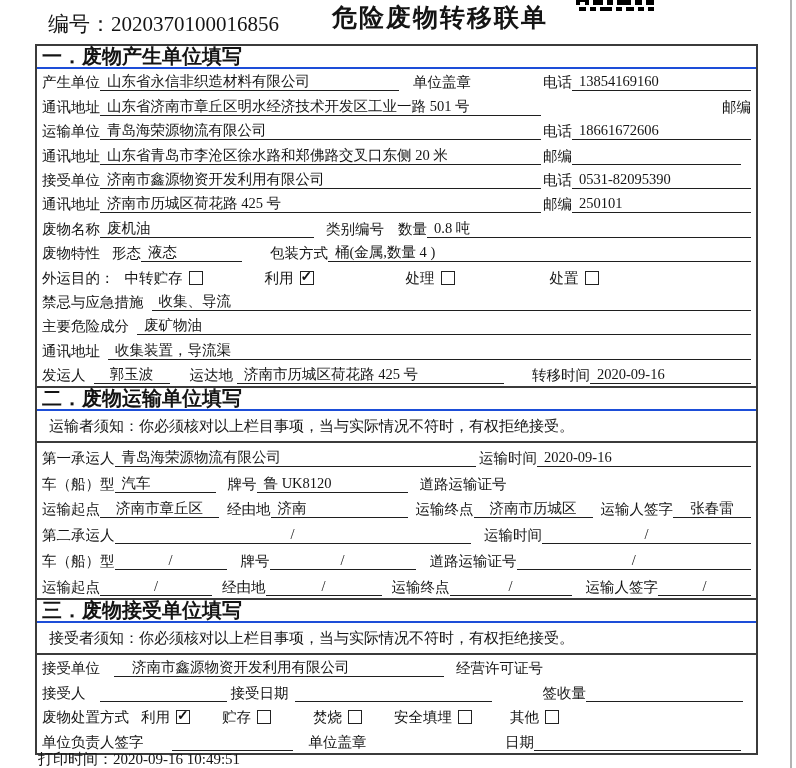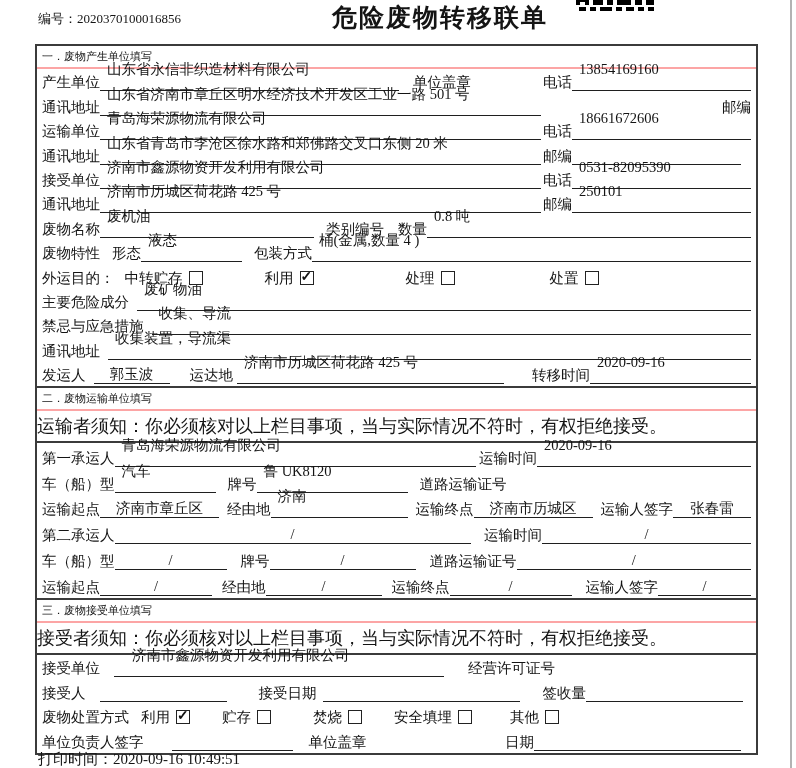--- a/index.html
+++ b/index.html
@@ -1,33 +1,33 @@
 <!DOCTYPE html>
 <html><head>
 <meta charset="utf-8">
 <style>
   html,body{margin:0;padding:0}
   body{width:796px;height:768px;background:#fff;position:relative;overflow:hidden;
        font-family:"Liberation Serif","DejaVu Serif",serif;color:#141414}
-  .hdr-num{position:absolute;left:38px;top:10px;font-size:13px;white-space:nowrap}
+  .hdr-num{position:absolute;left:48px;top:10px;font-size:21px;white-space:nowrap}
   .hdr-title{position:absolute;left:90px;top:1px;width:700px;text-align:center;
              font-size:25px;font-weight:bold;letter-spacing:2px}
   .qr{position:absolute;left:576px;top:0}
   .edge{position:absolute;left:790px;top:0;width:2px;height:768px;background:#b3b3b3}
   .tbl{position:absolute;left:35px;top:44px;width:719px;border:2px solid #3b3b3b;background:#fff}
-  .sec-title{height:21px;line-height:21px;font-weight:normal;font-size:11px;padding-left:5px;
-             font-family:"Liberation Sans","DejaVu Sans",sans-serif;border-bottom:2px solid #fca5a5}
+  .sec-title{height:21px;line-height:21px;font-weight:bold;font-size:20px;padding-left:5px;
+             font-family:"Liberation Sans","DejaVu Sans",sans-serif;border-bottom:2px solid #1d4ed8}
   .bt{border-top:2px solid #3b3b3b}
-  .notice{height:30px;line-height:30px;font-size:18px;padding-left:0;border-bottom:2px solid #3b3b3b;white-space:nowrap}
+  .notice{height:30px;line-height:30px;font-size:15px;padding-left:12px;border-bottom:2px solid #3b3b3b;white-space:nowrap}
   .row{display:flex;align-items:flex-end;padding:0 5px;font-size:14.5px;line-height:18px}
   .s1 .row{height:24.4px}
   .s2 .row{height:25.8px}
   .s3 .row{height:24.5px}
   .lb{white-space:nowrap;margin-bottom:2px}
-  .f{border-bottom:1px solid #1f1f1f;margin-bottom:2px;padding:0 2px 12px 7px;white-space:nowrap;min-height:17px;overflow:hidden}
+  .f{border-bottom:1px solid #1f1f1f;margin-bottom:2px;padding:0 2px 0 7px;white-space:nowrap;min-height:17px;overflow:hidden}
   .f.c{text-align:center;padding:0 2px}
   .f.fx{flex:1}
   .mla{margin-left:auto}
   .opt{display:inline-flex;align-items:center;margin-bottom:2px;white-space:nowrap}
   .cb{display:inline-block;width:12px;height:12px;border:1.5px solid #222;margin-left:6px;position:relative;background:#fff}
   .cb[data-checked="true"]::after{content:"\2713";position:absolute;left:0;top:-4px;font-size:14px;font-weight:700;color:#111}
   .ft{position:absolute;left:38px;top:750px;font-size:15px;white-space:nowrap}
 </style>
 </head>
 <body>
@@ -107,21 +107,21 @@
       <span class="f" style="width:205px">废机油</span>
       <span class="lb" style="margin-left:12px">类别编号</span>
       <span class="lb" style="margin-left:14px">数量</span>
       <span class="f fx">0.8 吨</span>
     </div>
 
     <div class="row">
       <span class="lb">废物特性</span>
       <span class="lb" style="margin-left:12px">形态</span>
       <span class="f" style="width:92px">液态</span>
-      <span class="lb" style="margin-left:12px">包装方式</span>
+      <span class="lb" style="margin-left:28px">包装方式</span>
       <span class="f fx">桶(金属,数量  4 )</span>
     </div>
 
     <div class="row">
       <span class="lb">外运目的：</span>
       <span class="opt" style="margin-left:10px">
         <span>中转贮存</span>
         <span class="cb" data-checked="false"></span>
       </span>
       <span class="opt" style="margin-left:62px">
@@ -132,27 +132,27 @@
         <span>处理</span>
         <span class="cb" data-checked="false"></span>
       </span>
       <span class="opt" style="margin-left:95px">
         <span>处置</span>
         <span class="cb" data-checked="false"></span>
       </span>
     </div>
 
     <div class="row">
+      <span class="lb">禁忌与应急措施</span>
+      <span class="f fx" style="margin-left:8px">收集、导流</span>
+    </div>
+
+    <div class="row">
       <span class="lb">主要危险成分</span>
       <span class="f fx" style="margin-left:8px">废矿物油</span>
-    </div>
-
-    <div class="row">
-      <span class="lb">禁忌与应急措施</span>
-      <span class="f fx" style="margin-left:8px">收集、导流</span>
     </div>
 
     <div class="row">
       <span class="lb">通讯地址</span>
       <span class="f fx" style="margin-left:8px">收集装置，导流渠</span>
     </div>
 
     <div class="row">
       <span class="lb">发运人</span>
       <span class="f c" style="width:72px;margin-left:8px">郭玉波</span>
@@ -221,27 +221,27 @@
     </div>
   </div>
 
   <div class="s3">
     <div class="sec-title bt">三．废物接受单位填写</div>
     <div class="notice">接受者须知：你必须核对以上栏目事项，当与实际情况不符时，有权拒绝接受。</div>
 
     <div class="row">
       <span class="lb">接受单位</span>
       <span class="f" style="width:310px;margin-left:14px;padding-left:18px">济南市鑫源物资开发利用有限公司</span>
-      <span class="lb" style="margin-left:24px">经营许可证号</span>
+      <span class="lb" style="margin-left:12px">经营许可证号</span>
     </div>
 
     <div class="row">
       <span class="lb">接受人</span>
       <span class="f" style="width:118px;margin-left:14px"></span>
-      <span class="lb" style="margin-left:32px">接受日期</span>
+      <span class="lb" style="margin-left:4px">接受日期</span>
       <span class="f" style="width:188px;margin-left:6px"></span>
       <span class="lb mla">签收量</span>
       <span class="f" style="width:148px;margin-right:8px"></span>
     </div>
 
     <div class="row">
       <span class="lb">废物处置方式</span>
       <span class="opt" style="margin-left:12px">
         <span>利用</span>
         <span class="cb" data-checked="true"></span>

